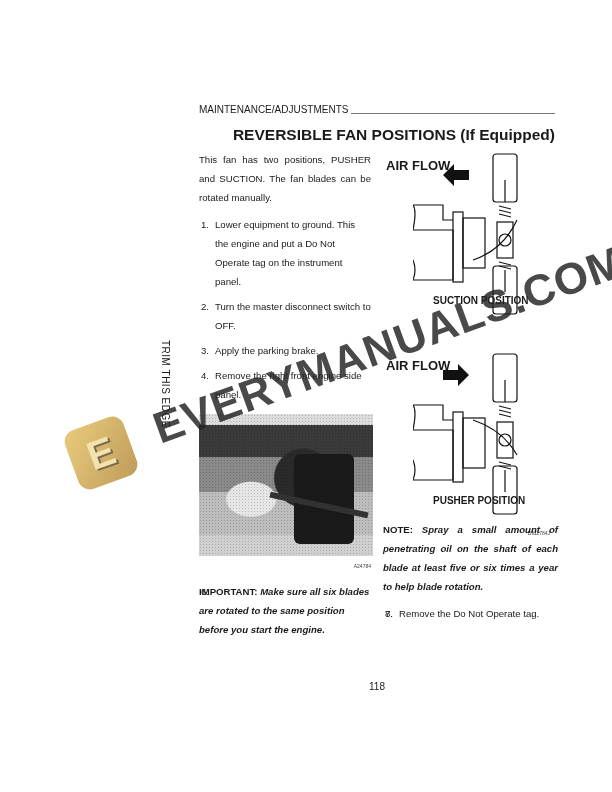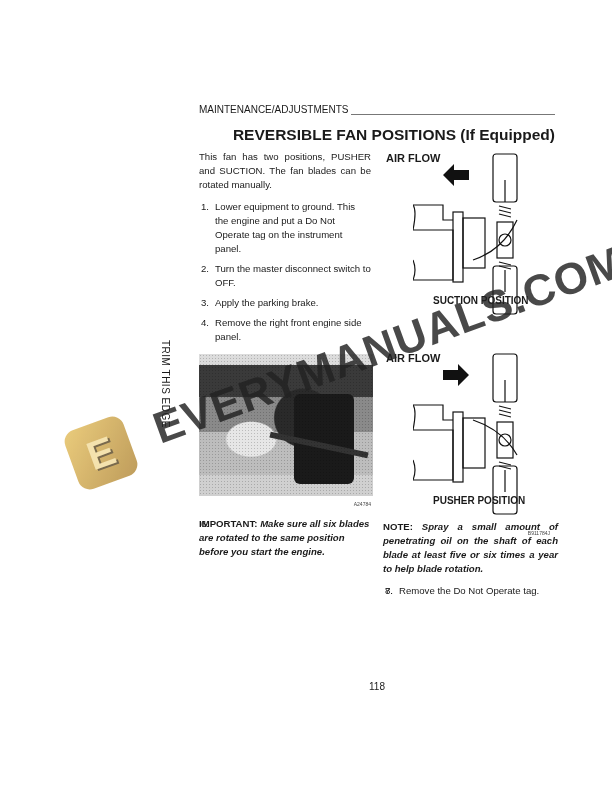--- a/index.html
+++ b/index.html
@@ -1,20 +1,20 @@
 <!DOCTYPE html>
 <html><head>
   <meta charset="utf-8">
   <style>
     html, body { margin:0; padding:0; background:#ffffff; }
     body { width:612px; height:792px; position:relative; overflow:hidden; font-family:"Liberation Sans", sans-serif; color:#1a1a1a; }
-    .header { position:absolute; left:199px; top:104px; width:356px; font-size:10px; display:flex; align-items:flex-end; }
+    .header { position:absolute; left:199px; top:104px; width:356px; font-size:10px; display:flex; }
     .header .rule { flex:1; border-bottom:1px solid #777; margin-left:3px; height:9px; }
     .title { position:absolute; left:199px; top:126px; width:356px; text-align:right; font-weight:bold; font-size:15.5px; }
-    .col { position:absolute; font-size:9.6px; line-height:14px; }
+    .col { position:absolute; font-size:9.6px; line-height:19px; }
     .left { left:199px; top:150px; width:172px; }
     .right { left:383px; top:520px; width:175px; }
     p { margin:0 0 8px 0; }
     .just { text-align:justify; }
     ol { margin:0; padding:0; list-style:none; }
     ol li { position:relative; padding-left:16px; margin:0 0 6px 0; }
     ol li .num { position:absolute; left:2px; top:0; }
     .photo { position:relative; width:174px; height:142px; margin:10px 0 1px 0;
       background:
         radial-gradient(circle at 60% 45%, #2a2a2a 0 22%, transparent 23%),
@@ -23,21 +23,21 @@
       filter:grayscale(1);
     }
     .photo::after { content:""; position:absolute; inset:0; background-image:radial-gradient(#00000030 1px, transparent 1px); background-size:3px 3px; }
     .photo .belt { position:absolute; left:70px; top:88px; width:100px; height:6px; background:#333; transform:rotate(12deg); }
     .photo .dark { position:absolute; left:95px; top:40px; width:60px; height:90px; background:#1a1a1a; border-radius:6px; }
     .caption-code { font-size:5px; text-align:right; color:#444; margin-bottom:2px; }
     .important b, .note b { font-weight:bold; font-style:normal; }
     .important i, .note i { font-style:italic;font-weight:bold; }
     .diagram { position:absolute; left:383px; top:150px; width:180px; }
     .fig { position:relative; width:175px; height:180px; }
-    .airflow { position:absolute; left:3px; top:4px; font-size:11px; font-weight:bold; line-height:9px; }
+    .airflow { position:absolute; left:3px; top:11px; font-size:13px; font-weight:bold; line-height:9px; }
     .arrow { position:absolute; left:60px; top:14px; width:26px; height:22px; }
     .poslabel { position:absolute; left:50px; top:146px; font-size:10px; font-weight:bold; line-height:9px; }
     .figcode { position:absolute; right:8px; bottom:-6px; font-size:5px; color:#444; }
     .trim { position:absolute; left:160px; top:340px; font-size:10px; writing-mode:vertical-rl; letter-spacing:0.5px; }
     .pagenum { position:absolute; left:369px; top:681px; font-size:10px; }
     .watermark { position:absolute; left:70px; top:310px; width:480px; height:190px; pointer-events:none; }
     .wm-text { position:absolute; left:85px; top:95px; font-size:44px; font-weight:bold; color:#222; opacity:0.82; transform:rotate(-20deg); transform-origin:left center; letter-spacing:1px; white-space:nowrap; }
     .wm-logo { position:absolute; left:0; top:112px; width:62px; height:62px; border-radius:12px; background:linear-gradient(135deg,#e8c66e,#b8924a); transform:rotate(-20deg); opacity:0.9; display:flex; align-items:center; justify-content:center; }
     .wm-logo span { font-size:40px; font-weight:bold; color:#f3dfa6; text-shadow:2px 2px 0 #6b5a3a; }
   </style>

